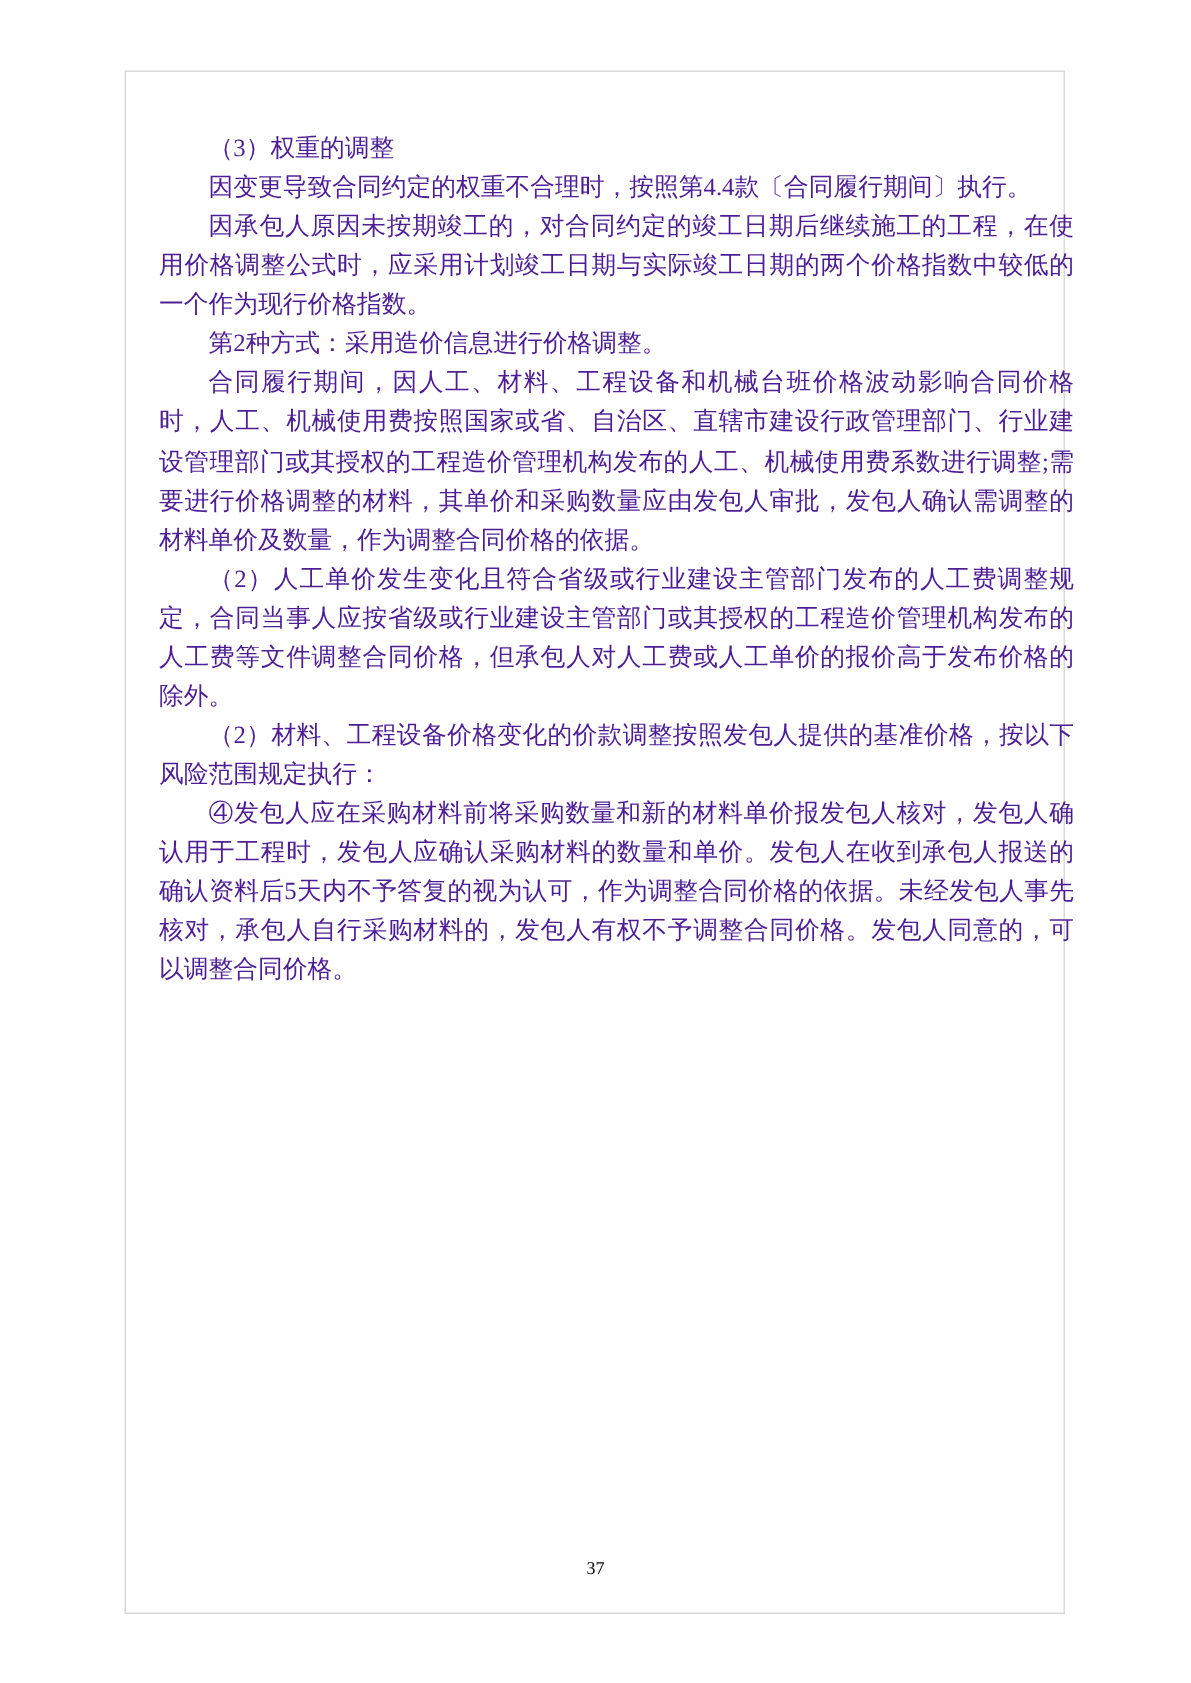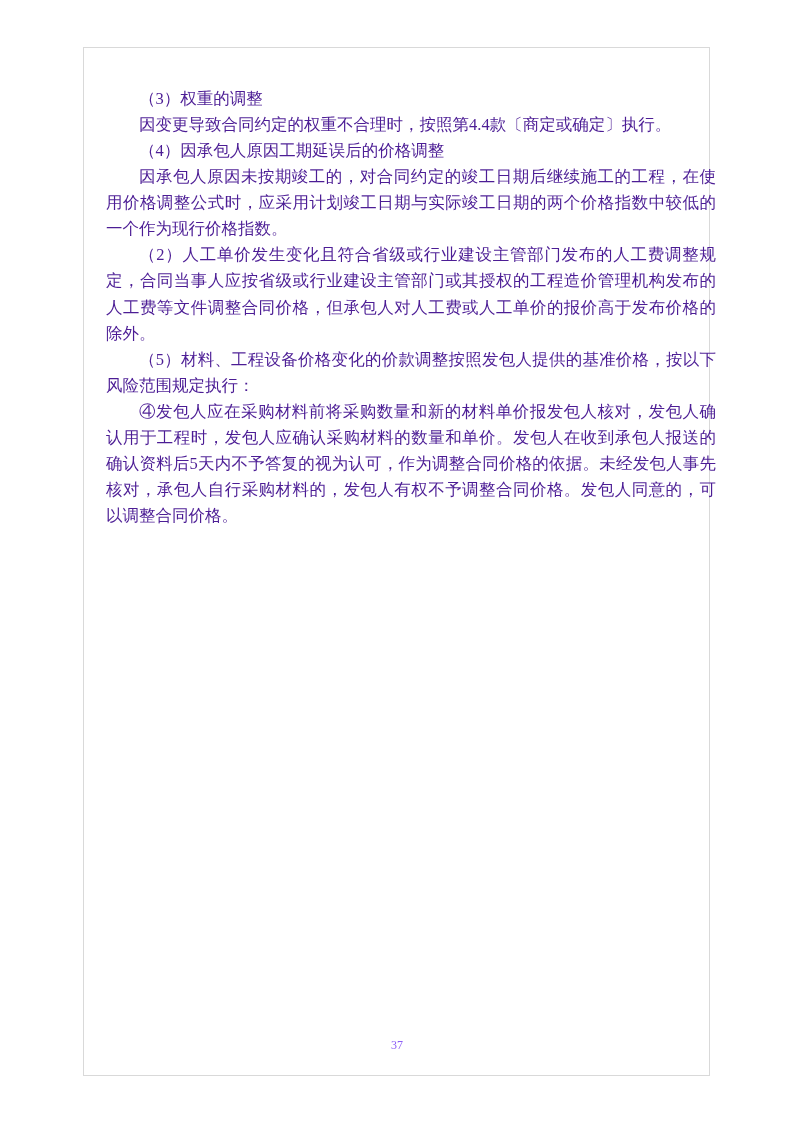--- a/index.html
+++ b/index.html
@@ -45,33 +45,34 @@
     text-indent: 2em;
   }
   .page-number {
     position: absolute;
     left: 0;
     top: 1038px;
     width: 794px;
     text-align: center;
     font-family: "Liberation Serif", "DejaVu Serif", serif;
     font-size: 12px;
-    color: #8b5cf6;
+    color: #000000;
   }
 </style>
 </head>
 <body>
 
 <div class="page">
   <div class="page-border"></div>
 
   <div class="content">
     <p class="para">（3）权重的调整</p>
-    <p class="para">因变更导致合同约定的权重不合理时，按照第4.4款〔商定或确定〕执行。</p>
-    <p class="para">（4）因承包人原因工期延误后的价格调整</p>
+    <p class="para">因变更导致合同约定的权重不合理时，按照第4.4款〔合同履行期间〕执行。</p>
     <p class="para">因承包人原因未按期竣工的，对合同约定的竣工日期后继续施工的工程，在使用价格调整公式时，应采用计划竣工日期与实际竣工日期的两个价格指数中较低的一个作为现行价格指数。</p>
+    <p class="para">第2种方式：采用造价信息进行价格调整。</p>
+    <p class="para">合同履行期间，因人工、材料、工程设备和机械台班价格波动影响合同价格时，人工、机械使用费按照国家或省、自治区、直辖市建设行政管理部门、行业建设管理部门或其授权的工程造价管理机构发布的人工、机械使用费系数进行调整;需要进行价格调整的材料，其单价和采购数量应由发包人审批，发包人确认需调整的材料单价及数量，作为调整合同价格的依据。</p>
     <p class="para">（2）人工单价发生变化且符合省级或行业建设主管部门发布的人工费调整规定，合同当事人应按省级或行业建设主管部门或其授权的工程造价管理机构发布的人工费等文件调整合同价格，但承包人对人工费或人工单价的报价高于发布价格的除外。</p>
-    <p class="para">（5）材料、工程设备价格变化的价款调整按照发包人提供的基准价格，按以下风险范围规定执行：</p>
+    <p class="para">（2）材料、工程设备价格变化的价款调整按照发包人提供的基准价格，按以下风险范围规定执行：</p>
     <p class="para">④发包人应在采购材料前将采购数量和新的材料单价报发包人核对，发包人确认用于工程时，发包人应确认采购材料的数量和单价。发包人在收到承包人报送的确认资料后5天内不予答复的视为认可，作为调整合同价格的依据。未经发包人事先核对，承包人自行采购材料的，发包人有权不予调整合同价格。发包人同意的，可以调整合同价格。</p>
   </div>
 
   <div class="page-number">37</div>
 </div>
 
 </body></html>

